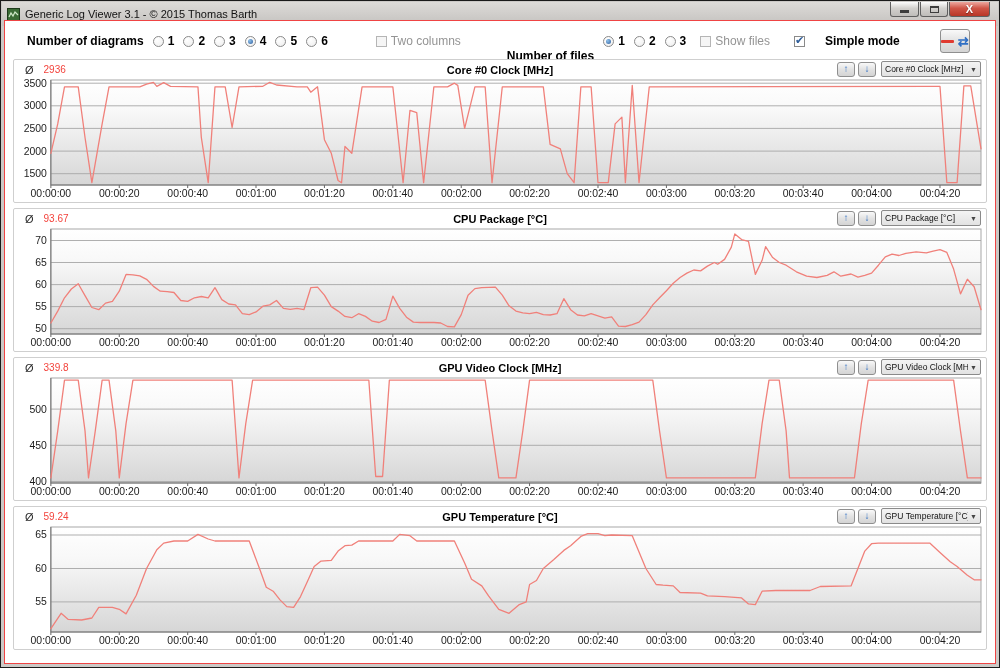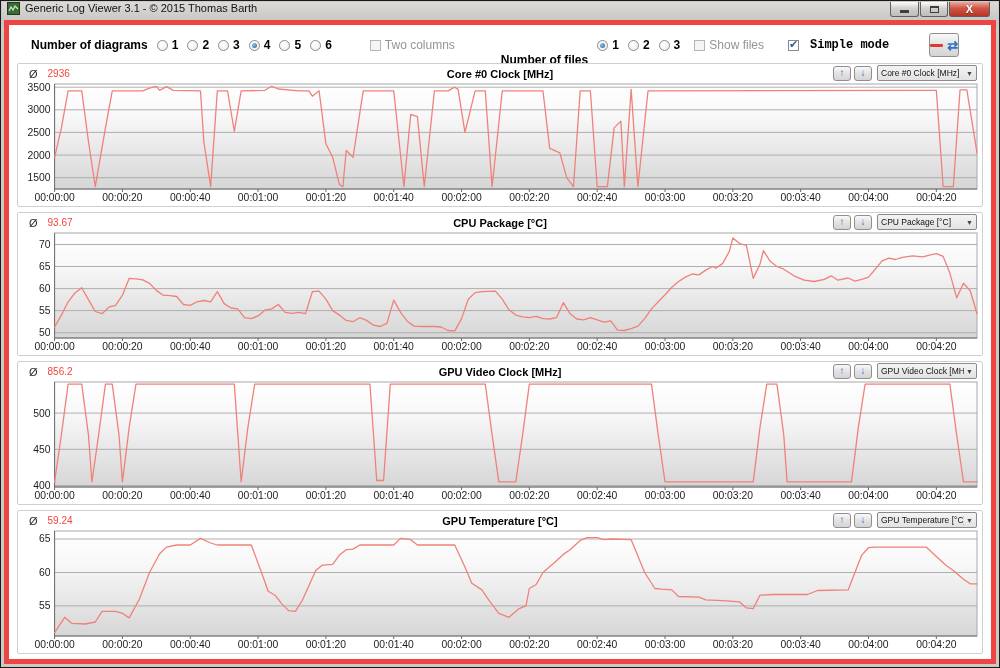--- a/index.html
+++ b/index.html
@@ -1,31 +1,31 @@
 <!DOCTYPE html>
 <html><head>
 <meta charset="utf-8">
 <style>
   html,body{margin:0;padding:0;}
   body{width:1000px;height:668px;font-family:"Liberation Sans",sans-serif;background:#6e6e6e;position:relative;overflow:hidden;}
   .window{position:absolute;inset:0;background:#cbc9c6;border:1px solid #1a1a1a;box-sizing:border-box;}
   
-  .titlebar{position:absolute;top:1px;left:1px;right:1px;height:24px;background:linear-gradient(#dddbd8,#c3c1be);display:flex;padding-left:5px;box-sizing:border-box;}
+  .titlebar{position:absolute;top:1px;left:1px;right:1px;height:24px;background:linear-gradient(#dddbd8,#c3c1be);display:flex;align-items:center;padding-left:5px;box-sizing:border-box;}
   .app-icon{width:13px;height:13px;margin-right:5px;flex:0 0 auto;}
   .win-title{font-size:11px;color:#111;white-space:nowrap;}
   .winbtns{position:absolute;top:0;right:8px;display:flex;}
   .winbtn{height:15px;border:1px solid #5f5f5f;border-top:none;border-radius:0 0 3px 3px;background:linear-gradient(#fdfdfd,#d2d0cd 45%,#bfbdba);display:flex;align-items:center;justify-content:center;margin-left:1px;box-sizing:border-box;}
   .winbtn.min{width:29px;}
   .winbtn.max{width:28px;}
   .winbtn.close{width:41px;background:linear-gradient(#f0a9a0,#d66а5е 40%,#c0392b);background:linear-gradient(#eda89f,#cf5547 45%,#b83626);}
   .glyph-min{width:9px;height:3px;background:#3d3d3d;margin-top:5px;}
   .glyph-max{width:9px;height:7px;border:1px solid #3d3d3d;border-top:2px solid #3d3d3d;box-sizing:border-box;background:transparent;}
   .glyph-close{color:#fff;font-size:11px;font-weight:bold;line-height:13px;text-shadow:0 1px 1px rgba(0,0,0,.4);}
   
-  .client{position:absolute;top:19px;left:3px;right:3px;bottom:3px;background:#ffffff;border:5px solid #ef4444;box-sizing:border-box;overflow:hidden;}
+  .client{position:absolute;top:19px;left:3px;right:3px;bottom:3px;background:#ffffff;border:1px solid #ef4444;box-sizing:border-box;overflow:hidden;}
   
   .toolbar{height:36px;display:flex;align-items:center;padding:4px 0 0 22px;box-sizing:border-box;white-space:nowrap;}
   .tb-label{font-size:12px;font-weight:bold;color:#000;}
   .tb-label.gray{font-weight:normal;color:#949494;}
   .opt{display:inline-flex;align-items:center;margin-left:9px;}
   .radio{width:11px;height:11px;border:1px solid #8a8a8a;border-radius:50%;background:radial-gradient(circle at 35% 30%,#ffffff,#ededed);display:inline-block;position:relative;box-sizing:border-box;}
   .radio.sel::after{content:"";position:absolute;left:2px;top:2px;width:5px;height:5px;border-radius:50%;background:radial-gradient(circle at 35% 35%,#8ec0ea,#2e5e9e);}
   .cbx{width:11px;height:11px;border:1px solid #8a8a8a;background:#fff;display:inline-block;position:relative;box-sizing:border-box;}
   .cbx.dis{border-color:#b5b5b5;background:#f5f5f5;}
   .cbx.checked::after{content:"✔";position:absolute;left:0px;top:-3px;font-size:11px;color:#2f5e9a;}
@@ -93,21 +93,21 @@
           <span class="opt-label">4</span>
         </span>
       <span class="opt">
           <span class="radio"></span>
           <span class="opt-label">5</span>
         </span>
       <span class="opt">
           <span class="radio"></span>
           <span class="opt-label">6</span>
         </span>
-      <span class="opt" style="margin-left:26px;padding-left:12px;">
+      <span class="opt" style="margin-left:36px;padding-left:12px;">
           <span class="cbx dis"></span>
           <span class="tb-label gray" style="margin-left:4px;">Two columns</span>
         </span>
 
       <span class="tb-label" style="margin-left:46px;margin-top:30px;">Number of files</span>
       <span class="opt">
           <span class="radio sel"></span>
           <span class="opt-label">1</span>
         </span>
       <span class="opt">
@@ -117,21 +117,21 @@
       <span class="opt">
           <span class="radio"></span>
           <span class="opt-label">3</span>
         </span>
       <span class="opt" style="margin-left:14px;text-align:center;">
           <span class="cbx dis"></span>
           <span class="tb-label gray" style="margin-left:4px;">Show files</span>
         </span>
       <span class="opt" style="margin-left:24px;">
           <span class="cbx checked"></span>
-          <span class="tb-label" style="margin-left:11px;font-family:Liberation Mono, monospace;">Simple mode</span>
+          <span class="tb-label" style="margin-left:20px;">Simple mode</span>
         </span>
 
       <span class="btn big" style="margin-left:40px;">
           <span class="red-dash"></span>
           <span class="sync">⇄</span>
         </span>
 
       <span class="tb-label" style="margin-left:46px;">Change all</span>
 
     </div>
@@ -274,21 +274,21 @@
           <text x="926.8" y="119" text-anchor="middle" font-size="10.5" fill="#1c1c1c">00:04:20</text>
           <line x1="34" y1="2" x2="34" y2="107" stroke="#6f6f6f" stroke-width="1"></line>
           <line x1="34" y1="107" x2="968" y2="107" stroke="#6f6f6f" stroke-width="1"></line>
           <polyline points="34.0,96.0 40.9,84.1 47.7,70.8 54.6,62.0 61.5,56.7 68.3,68.6 75.2,80.5 82.1,82.7 88.9,76.1 95.8,74.4 102.7,64.2 109.5,47.4 116.4,47.9 123.3,48.8 130.1,52.3 137.0,59.4 143.9,64.2 150.8,64.6 157.6,65.5 164.5,73.5 171.4,74.4 178.2,70.8 185.1,69.5 192.0,70.8 198.8,60.7 205.7,72.6 212.6,77.0 219.4,77.9 226.3,86.7 233.2,87.6 240.0,84.9 246.9,79.2 253.8,77.9 260.6,73.5 267.5,81.4 274.4,82.3 281.2,81.4 288.1,82.7 295.0,60.7 301.8,60.2 308.7,68.2 315.6,79.6 322.4,84.1 329.3,89.4 336.2,90.7 343.0,86.7 349.9,89.4 356.8,94.2 363.6,95.5 370.5,92.4 377.4,69.1 384.3,81.4 391.1,90.2 398.0,95.1 404.9,95.5 418.6,95.5 425.5,96.0 432.3,99.5 439.2,99.9 446.1,87.6 452.9,68.2 459.8,61.6 466.7,60.7 480.4,60.2 487.3,68.2 494.1,78.8 501.0,84.1 507.9,85.8 514.7,86.7 521.6,85.4 528.5,87.6 535.3,88.0 542.2,86.7 549.1,71.7 555.9,82.7 562.8,88.0 569.7,88.9 576.5,86.7 583.4,88.9 590.3,91.1 597.1,89.8 604.0,99.1 610.9,99.5 617.8,97.7 624.6,95.1 631.5,87.6 638.4,77.9 645.2,70.8 652.1,63.8 659.0,56.3 665.8,50.5 672.7,46.1 679.6,43.0 686.4,43.9 693.3,39.1 700.2,35.5 703.6,37.3 710.5,32.4 717.3,20.1 720.8,6.9 727.6,12.6 734.5,14.4 741.4,47.4 748.2,33.3 751.7,19.6 758.5,30.2 765.4,35.5 772.3,38.2 782.6,44.8 792.9,49.2 803.2,50.5 813.5,48.3 820.3,44.8 827.2,49.2 837.5,47.0 844.4,50.1 851.3,48.3 858.1,46.1 865.0,38.2 871.9,29.8 878.7,27.1 885.6,28.5 892.5,26.3 902.8,24.9 913.1,25.8 919.9,24.1 926.8,22.7 933.7,25.4 940.5,42.1 947.4,66.9 954.3,52.3 961.1,59.8 968.0,82.7" fill="none" stroke="#f0807a" stroke-width="1.3" stroke-linejoin="round" stroke-linecap="round"></polyline>
         </svg>
     </div>
 
     <div class="panel">
       <div class="phead">
         <span class="avg-sym">Ø</span>
-        <span class="avg-val">856.2</span>
+        <span class="avg-val">339.8</span>
         <span class="ptitle">GPU Video Clock [MHz]</span>
         <span class="pctrl">
           <span class="btn small">
               <span class="blue-arrow">↑</span>
             </span>
           <span class="btn small">
               <span class="blue-arrow">↓</span>
             </span>
           <span class="combo">
               <span class="combo-text">GPU Video Clock [MHz]</span>

